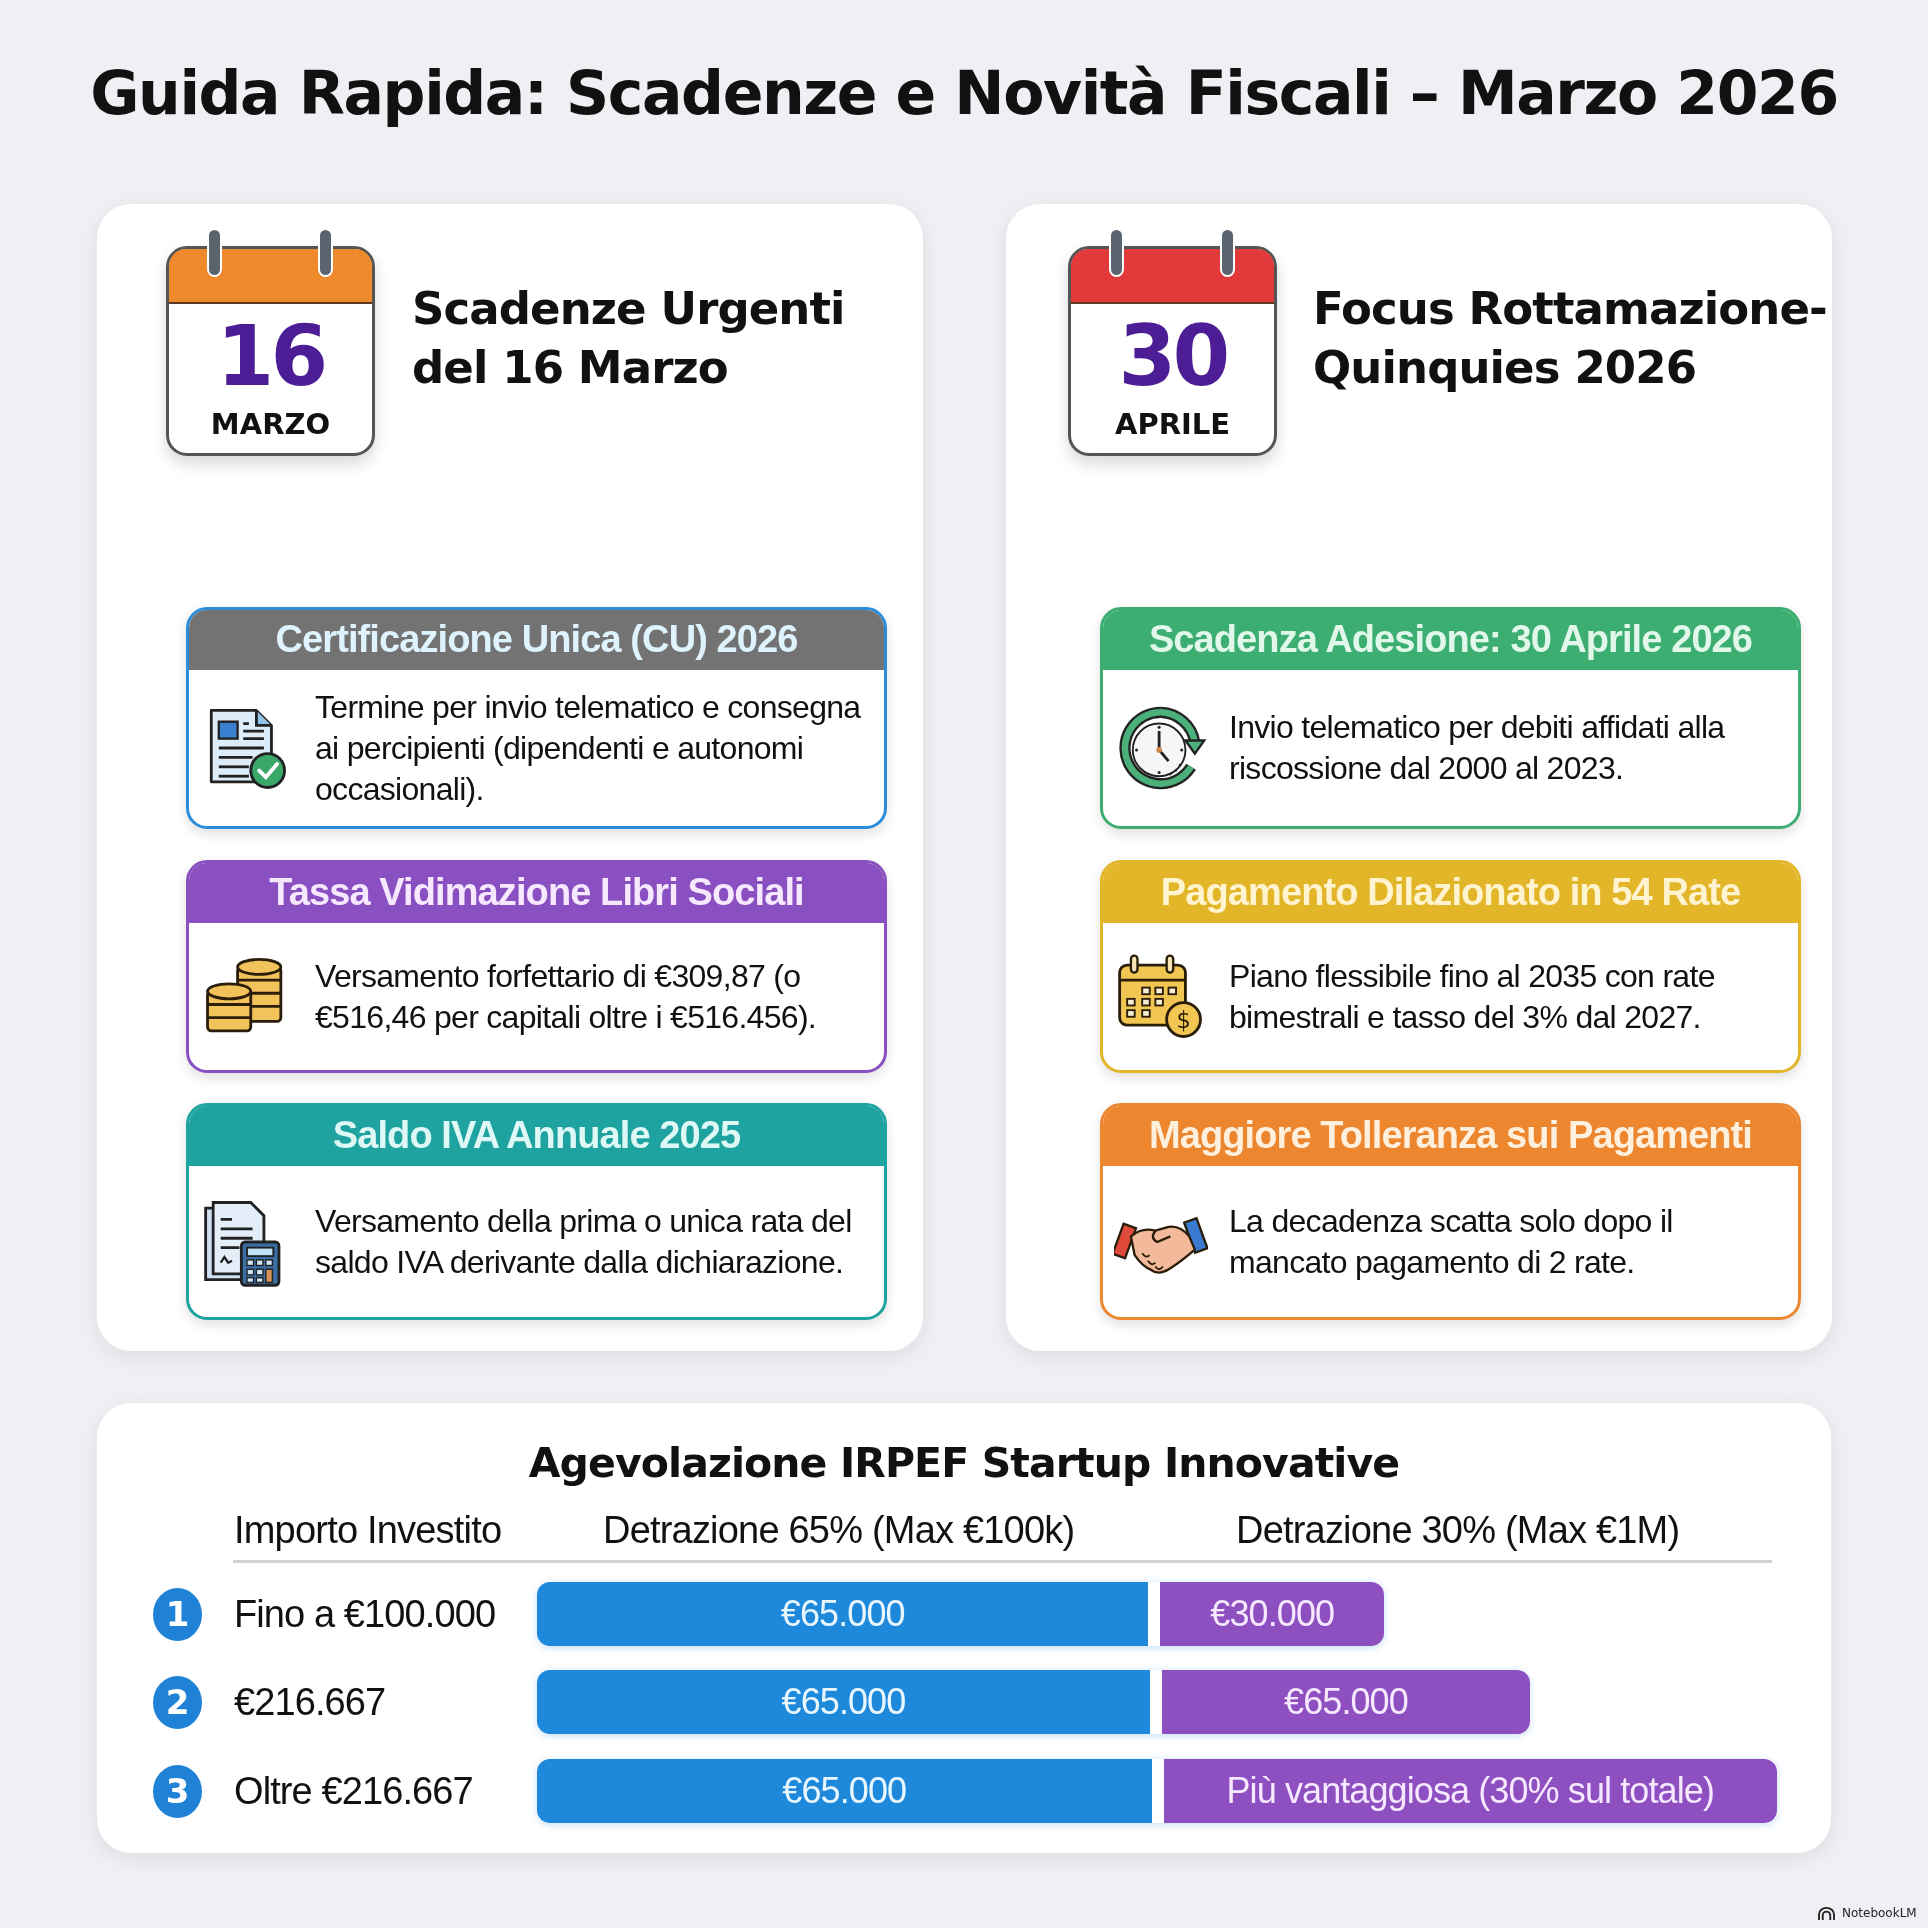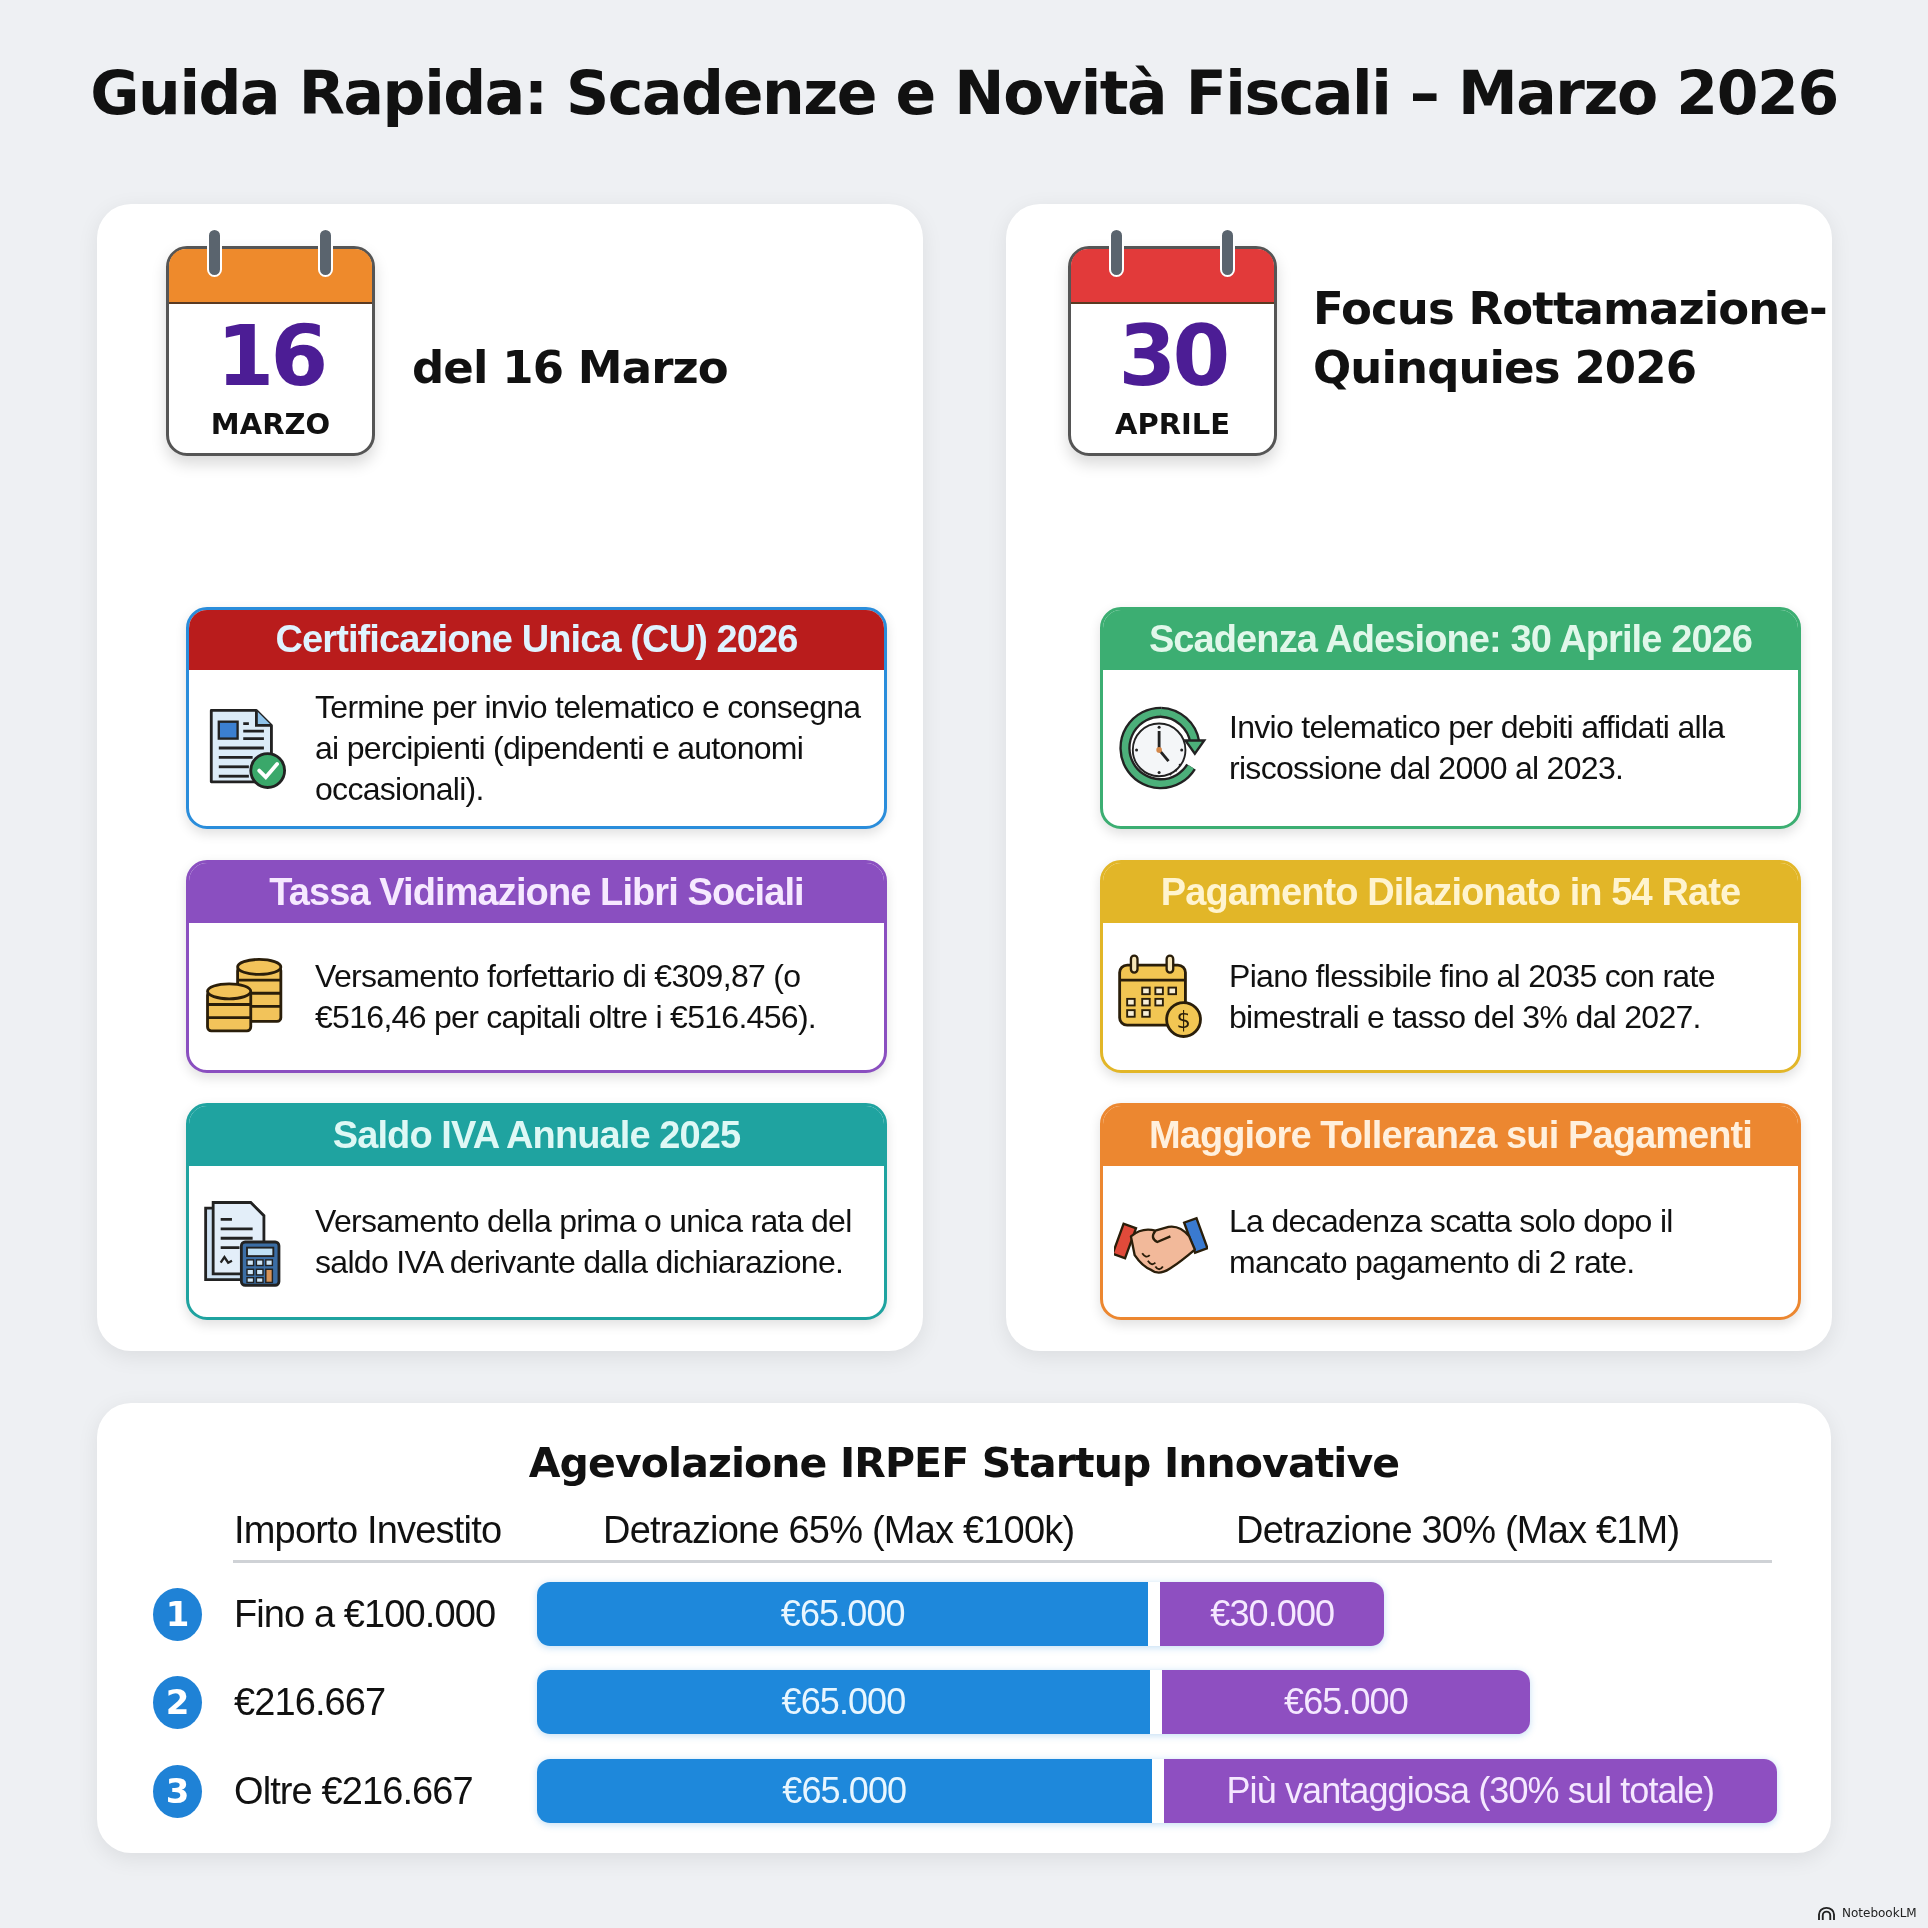--- a/index.html
+++ b/index.html
@@ -124,26 +124,26 @@
 
 <section class="panel" id="panel-left">
   <div class="calendar" style="left:69px;">
     <div class="cal-top" style="background:#ee8a2c;"></div>
     <div class="ring" style="left:38px;"></div>
     <div class="ring" style="left:149px;"></div>
     <div class="cal-day">16</div>
     <div class="cal-month">MARZO</div>
   </div>
   <h2 class="panel-heading">
-    <br>
+    <span>Scadenze Urgenti</span><br>
     <span>del 16 Marzo</span>
   </h2>
 
   <div class="info-card" style="top:403px;height:222px;border-color:#2a8ddb;">
-    <div class="card-head" style="background:#b91c1c;color:#dff3ff;">Certificazione Unica (CU) 2026</div>
+    <div class="card-head" style="background:#737373;color:#dff3ff;">Certificazione Unica (CU) 2026</div>
     <div class="card-body">
       <svg class="card-icon" viewBox="0 0 100 100">
         <path d="M12 10 H60 L76 26 V86 H12 Z" fill="#dcecf8" stroke="#222" stroke-width="3" stroke-linejoin="round"></path>
         <path d="M60 10 V26 H76" fill="#8fc3ea" stroke="#222" stroke-width="3"></path>
         <rect x="20" y="22" width="20" height="18" fill="#3b7fd0" stroke="#222" stroke-width="2.5"></rect>
         <line x1="46" y1="24" x2="52" y2="24" stroke="#222" stroke-width="3"></line>
         <line x1="46" y1="32" x2="68" y2="32" stroke="#222" stroke-width="3"></line>
         <line x1="46" y1="40" x2="68" y2="40" stroke="#222" stroke-width="3"></line>
         <line x1="20" y1="50" x2="68" y2="50" stroke="#222" stroke-width="3"></line>
         <line x1="20" y1="60" x2="56" y2="60" stroke="#222" stroke-width="3"></line>

